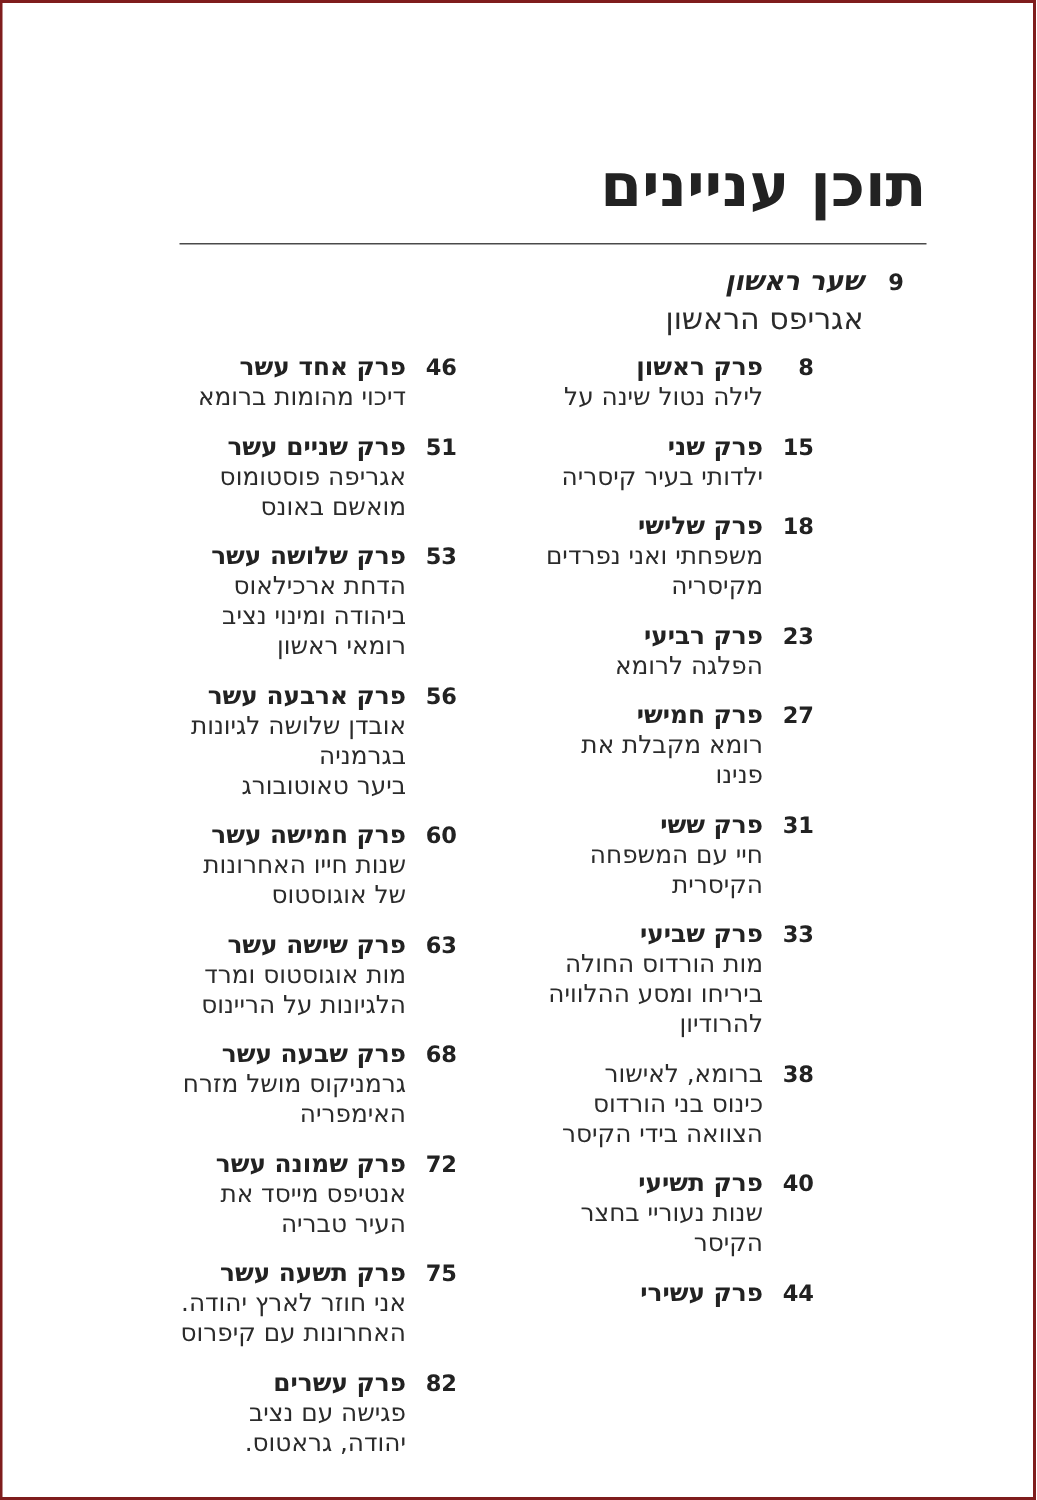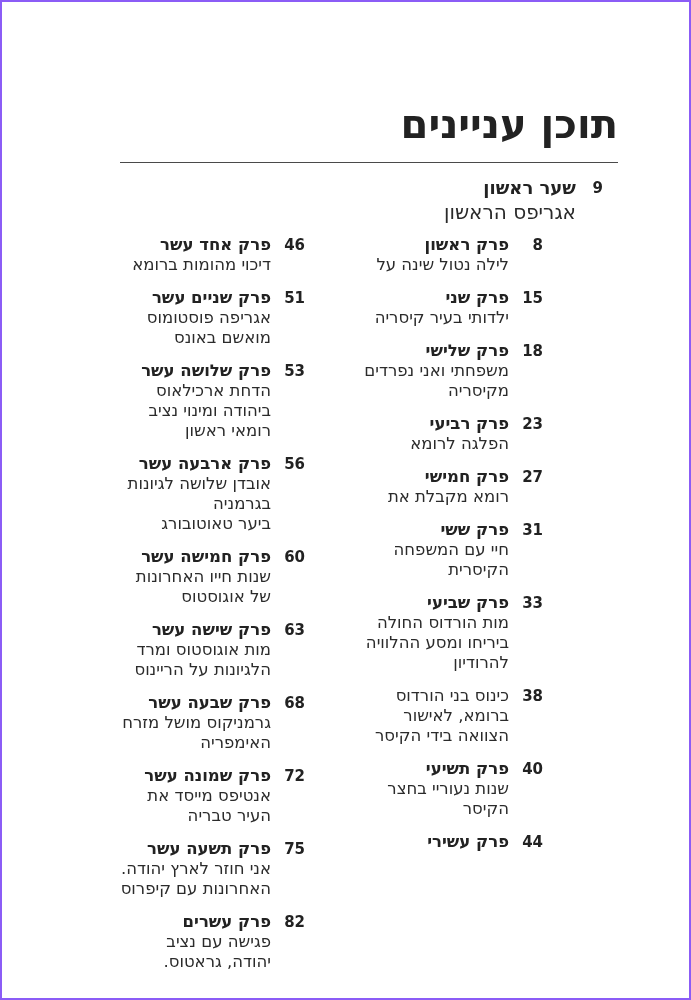--- a/index.html
+++ b/index.html
@@ -2,21 +2,21 @@
 <html lang="he" dir="rtl"><head>
 <meta charset="utf-8">
 <style>
   html, body { margin: 0; padding: 0; background: #ffffff; }
   .page {
     position: relative;
     width: 691px;
     height: 1000px;
     box-sizing: border-box;
     background: #ffffff;
-    border: 2px solid #8b5cf6;
+    border: 2px solid #7f1d1d;
     direction: rtl;
     font-family: "DejaVu Sans", sans-serif;
     color: #1f1f1f;
     overflow: hidden;
     margin-left: 23px;
   }
   .toc-title {
     position: absolute;
     top: 96px;
     right: 71px;
@@ -52,20 +52,21 @@
     line-height: 22px;
     text-align: right;
     color: #222222;
   }
   .part-title {
     font-weight: bold;
     font-size: 18px;
     line-height: 22px;
     color: #222222;
     white-space: nowrap;
+    font-style: italic;
   }
   .part-subtitle {
     font-weight: normal;
     font-size: 20px;
     line-height: 26px;
     color: #2a2a2a;
     white-space: nowrap;
   }
   .col {
     position: absolute;
@@ -152,20 +153,21 @@
       <div class="head">פרק רביעי</div>
     <div class="sub">הפלגה לרומא</div>
         </div>
   </div>
 
   <div class="entry">
     <span class="num">27</span>
     <div class="txt">
       <div class="head">פרק חמישי</div>
     <div class="sub">רומא מקבלת את</div>
+          <div class="sub">פנינו</div>
         </div>
   </div>
 
   <div class="entry">
     <span class="num">31</span>
     <div class="txt">
       <div class="head">פרק ששי</div>
     <div class="sub">חיי עם המשפחה</div>
           <div class="sub">הקיסרית</div>
         </div>
@@ -177,22 +179,22 @@
       <div class="head">פרק שביעי</div>
     <div class="sub">מות הורדוס החולה</div>
           <div class="sub">ביריחו ומסע ההלוויה</div>
           <div class="sub">להרודיון</div>
         </div>
   </div>
 
   <div class="entry">
     <span class="num">38</span>
     <div class="txt">
-    <div class="sub">כינוס בני הורדוס</div>
-          <div class="sub">ברומא, לאישור</div>
+    <div class="sub">ברומא, לאישור</div>
+          <div class="sub">כינוס בני הורדוס</div>
           <div class="sub">הצוואה בידי הקיסר</div>
         </div>
   </div>
 
   <div class="entry">
     <span class="num">40</span>
     <div class="txt">
       <div class="head">פרק תשיעי</div>
     <div class="sub">שנות נעוריי בחצר</div>
           <div class="sub">הקיסר</div>

